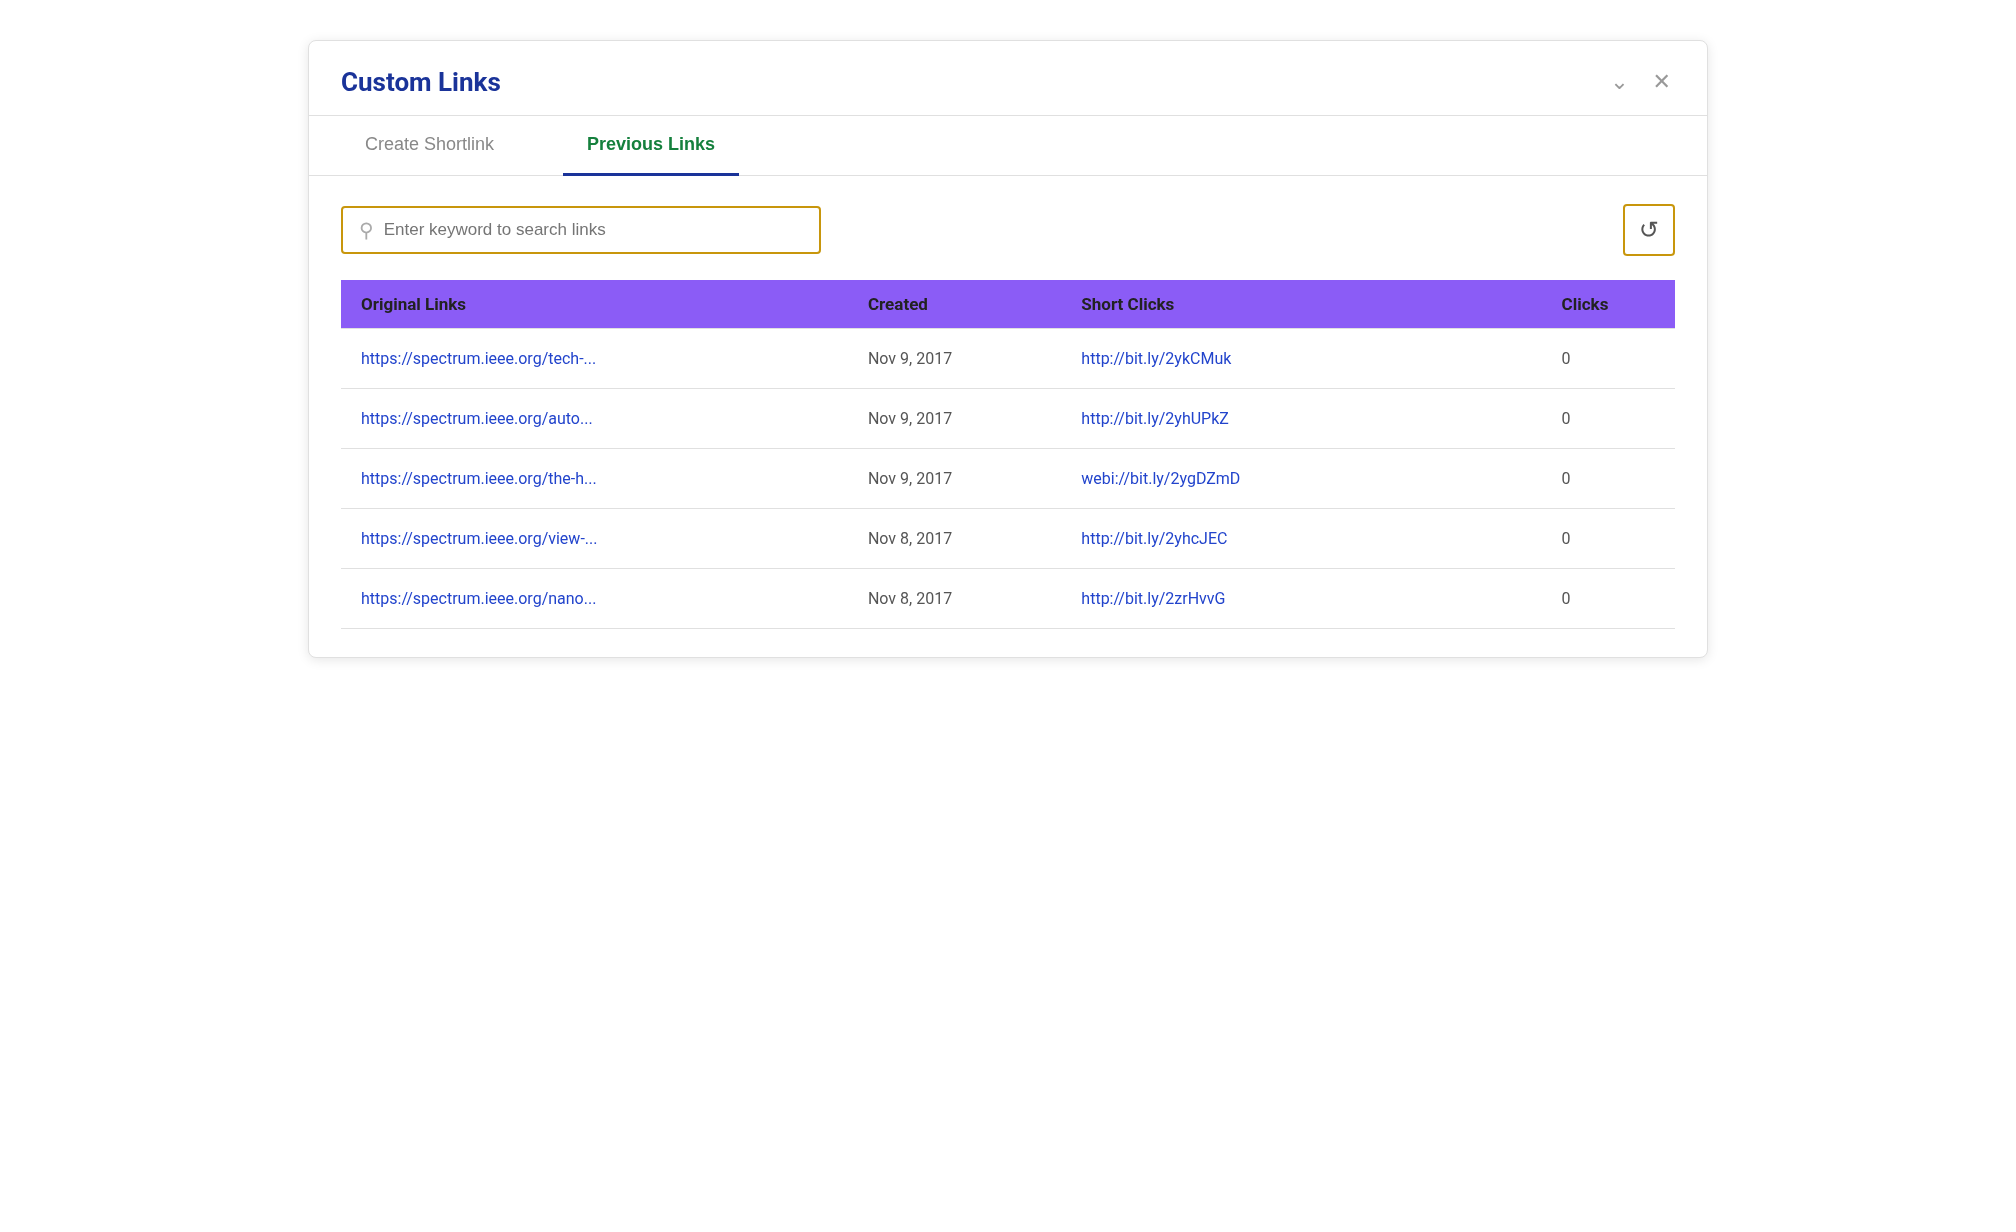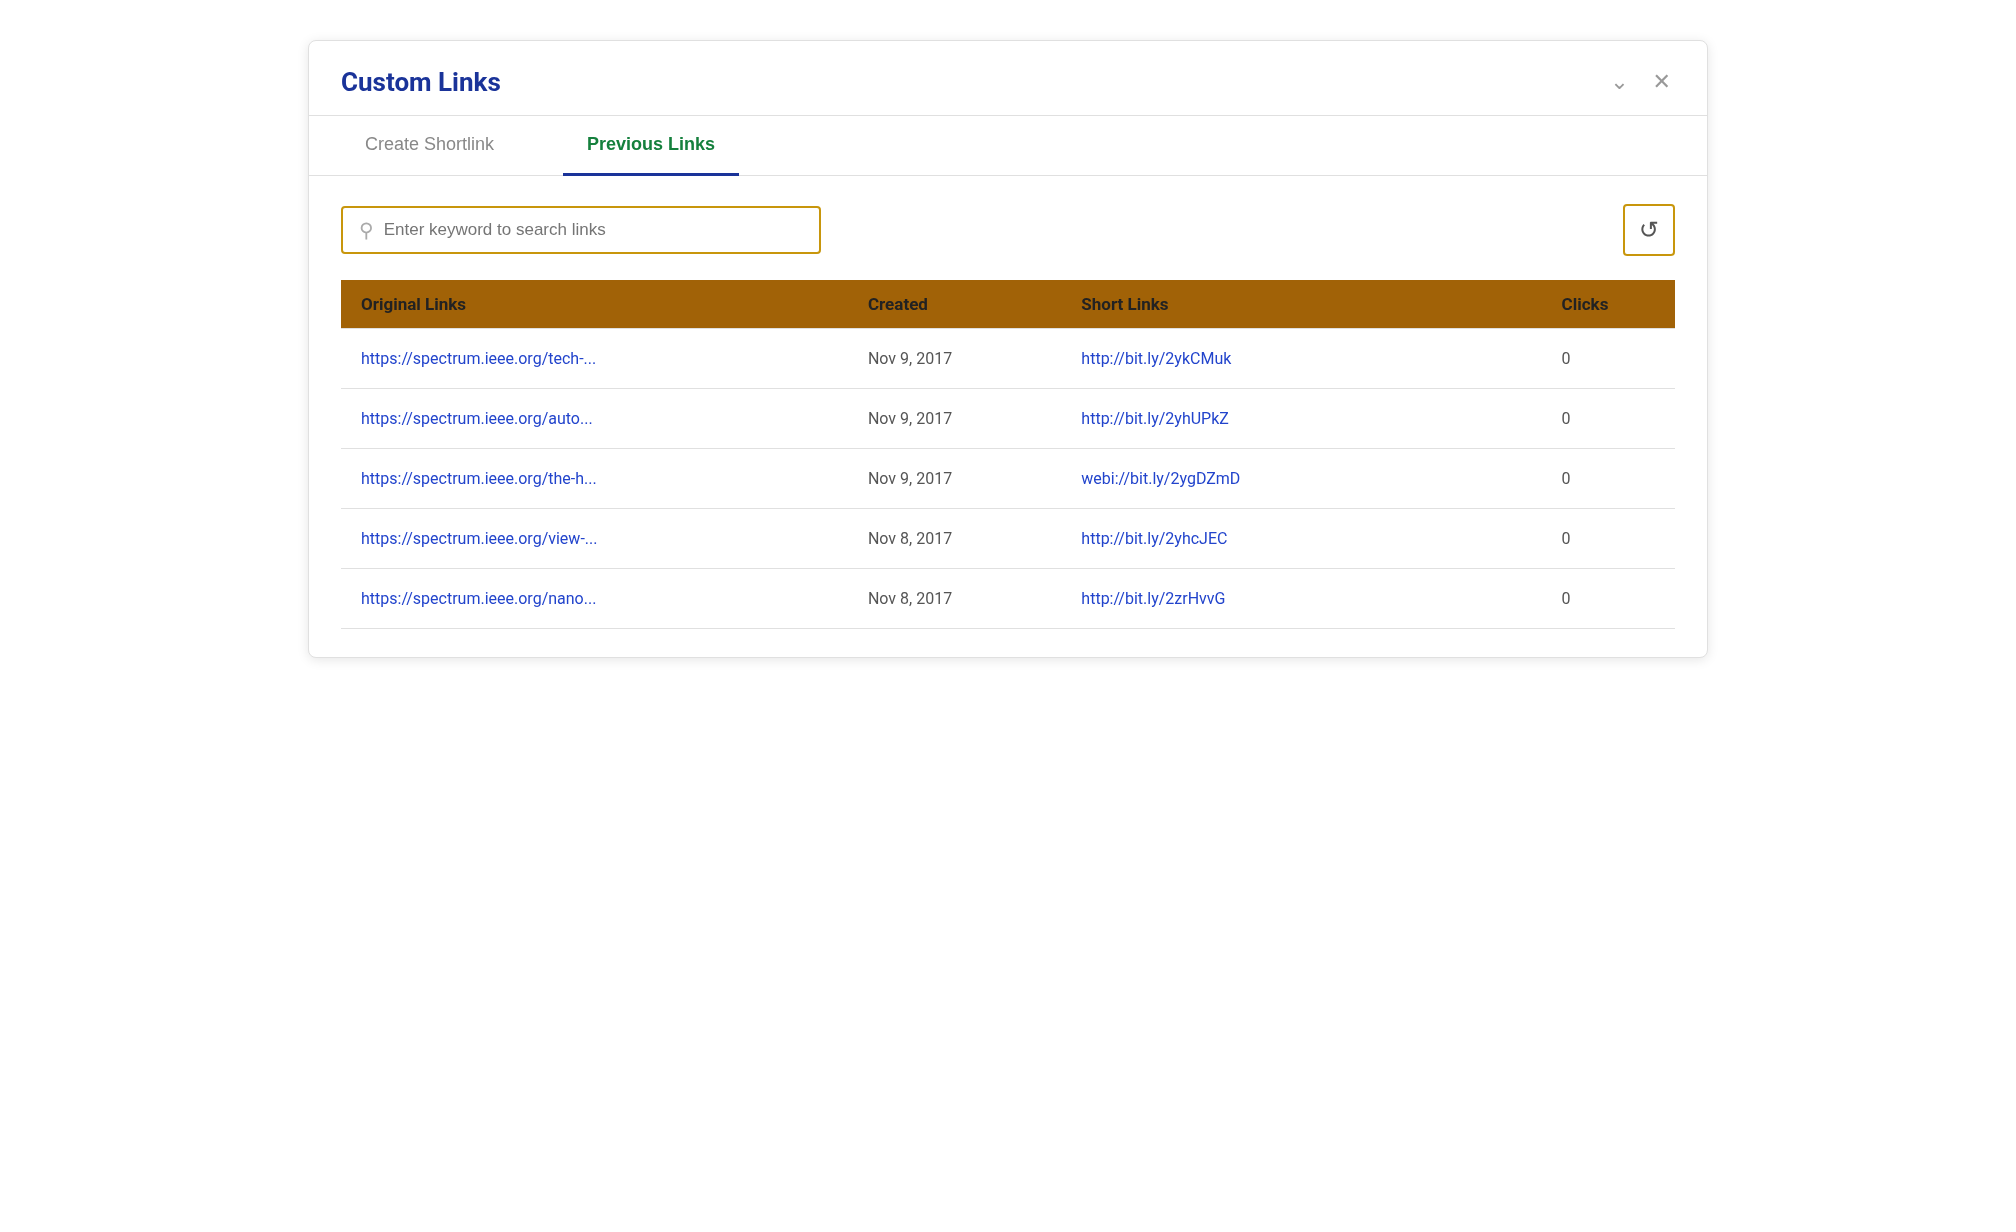--- a/index.html
+++ b/index.html
@@ -141,21 +141,21 @@
       border-collapse: collapse;
     }
 
     .table th {
       text-align: left;
       padding: 14px 20px;
       font-size: 17px;
       font-weight: 700;
       color: #222;
       border-bottom: 1px solid #e0e0e0;
-      background: #a16207;
+      background: #8b5cf6;
     }
 
     .table td {
       padding: 20px 20px;
       font-size: 16px;
       border-bottom: 1px solid #e0e0e0;
       color: #555;
     }
 
     .table td.link-cell {
@@ -233,21 +233,21 @@
       <table class="table">
         <thead>
           <tr>
             <th class="col-original">
               <span>Original Links</span>
             </th>
             <th class="col-created">
               <span>Created</span>
             </th>
             <th class="col-short">
-              <span>Short Links</span>
+              <span>Short Clicks</span>
             </th>
             <th class="col-clicks">
               <span>Clicks</span>
             </th>
           </tr>
         </thead>
         <tbody id="table-body">
         <tr>
               <td class="link-cell col-original">https://spectrum.ieee.org/tech-...</td>
               <td class="col-created">Nov 9, 2017</td>

